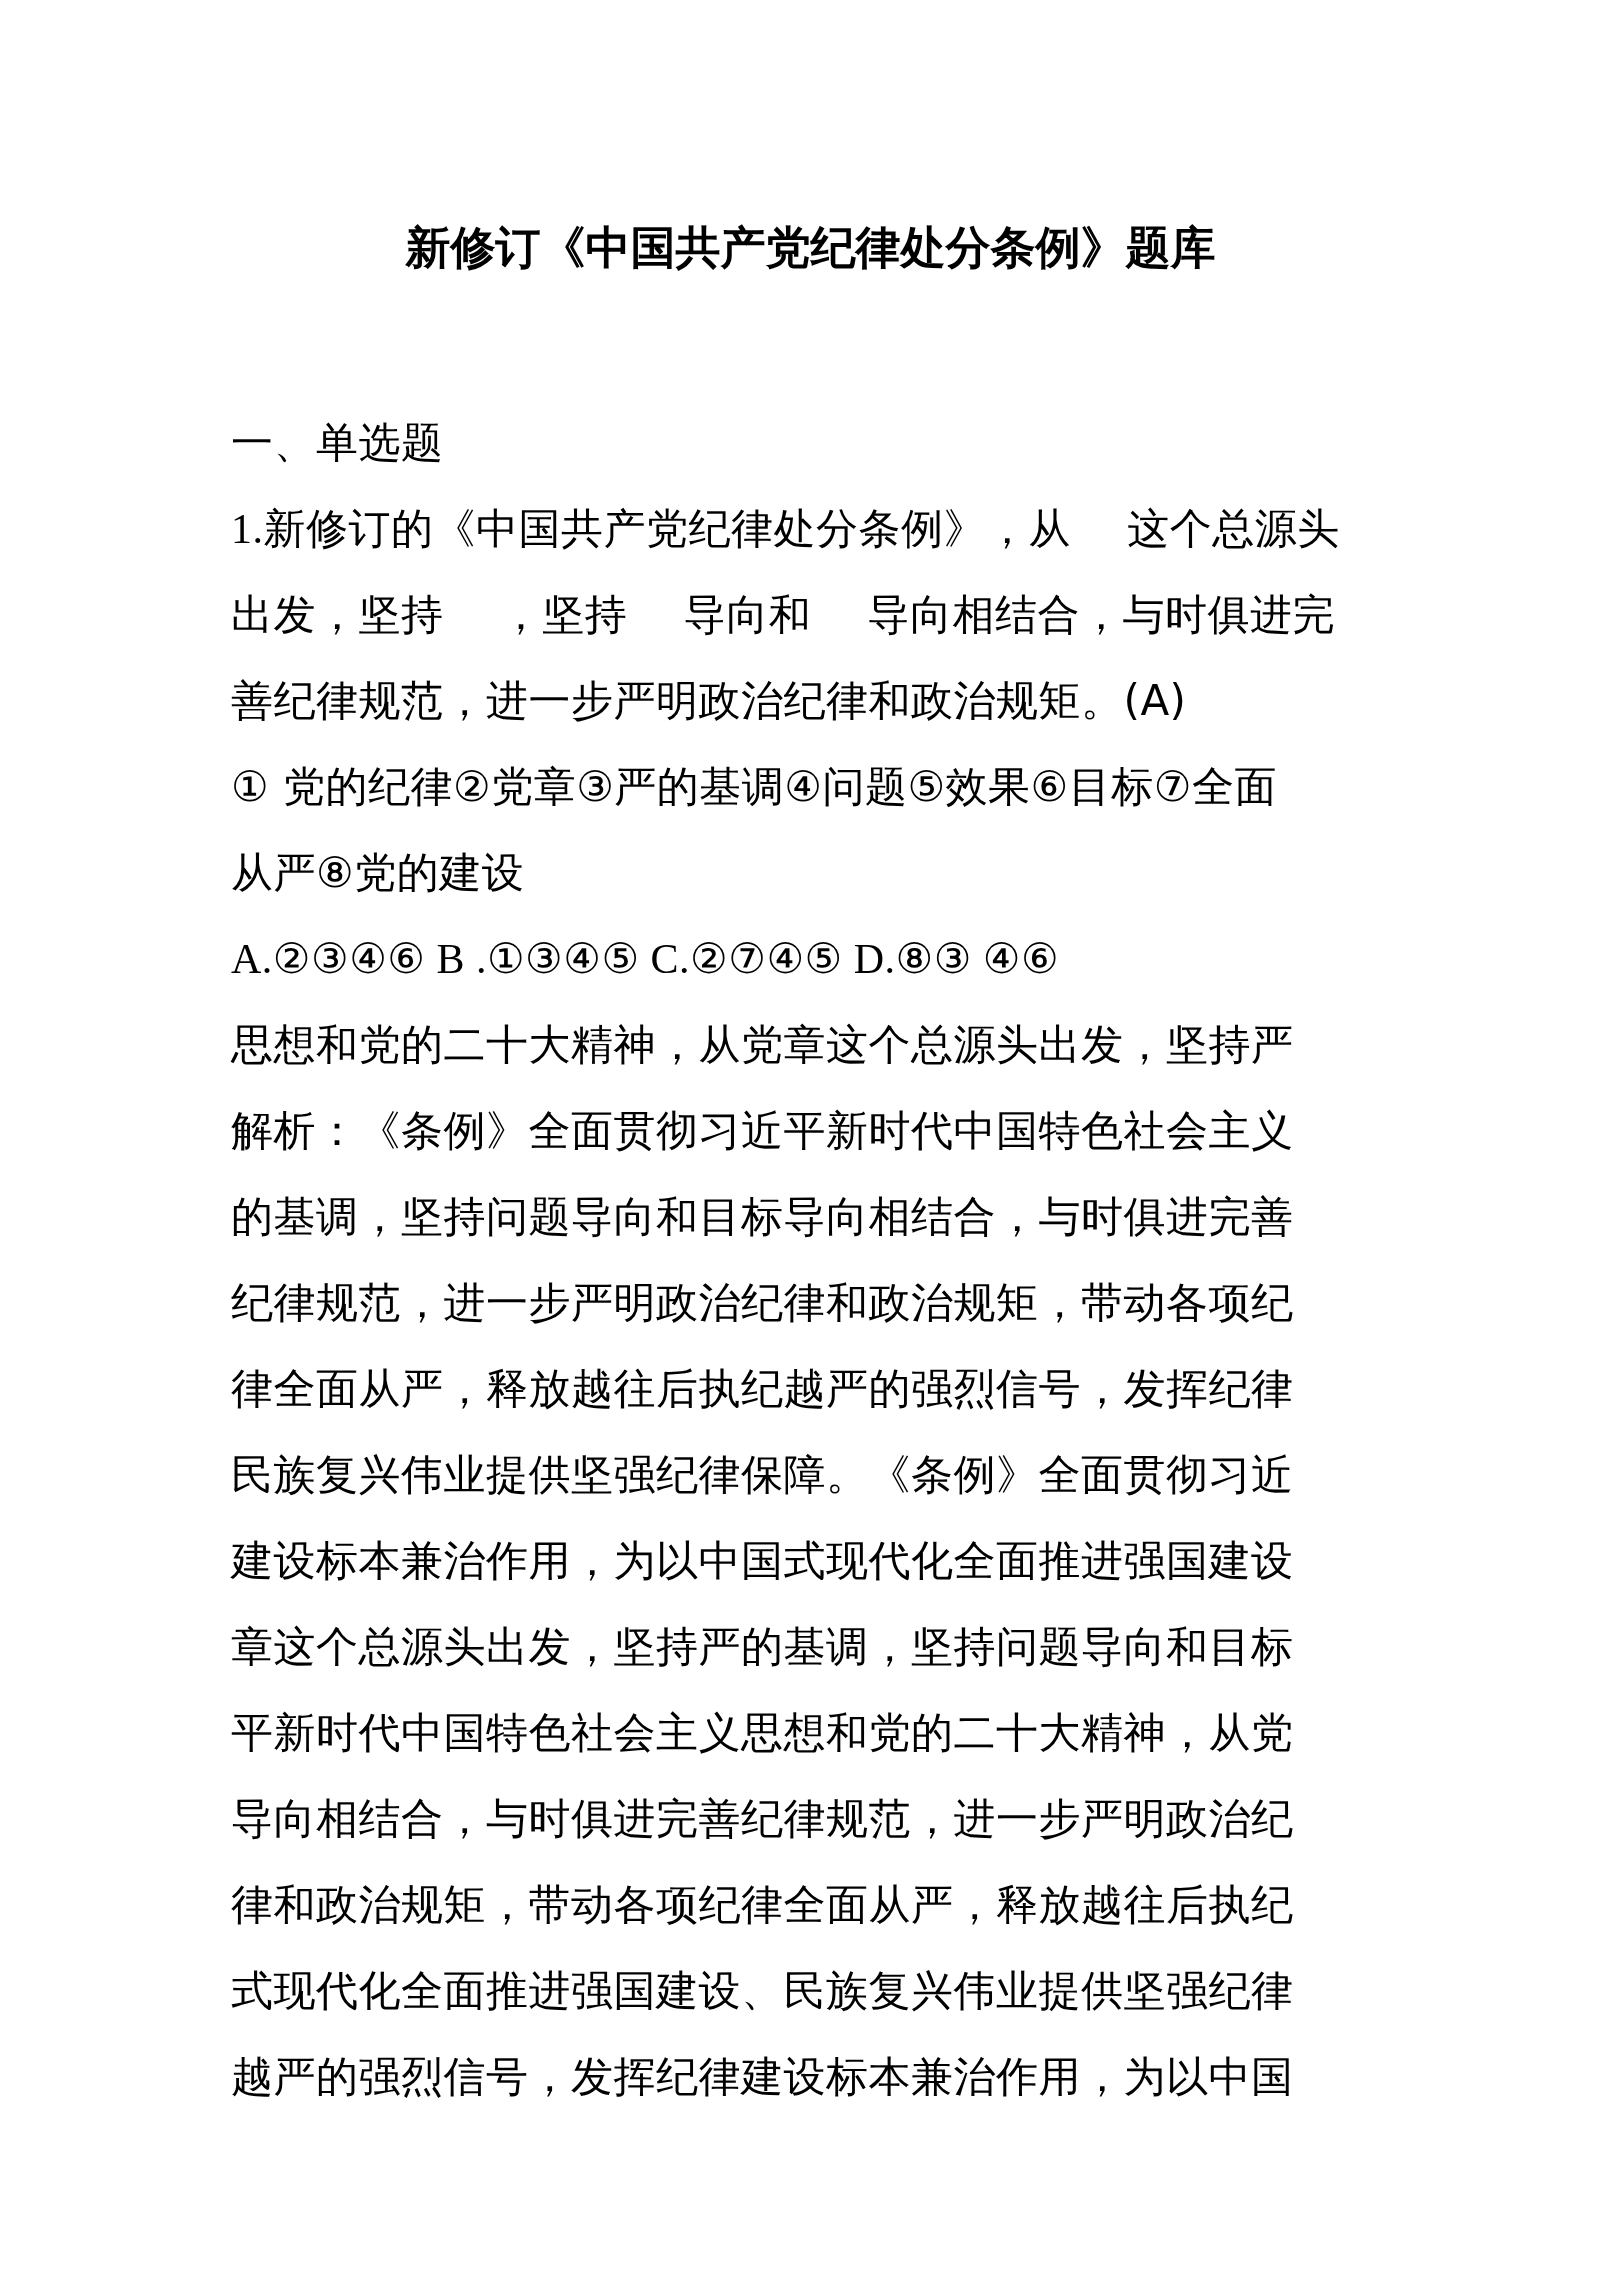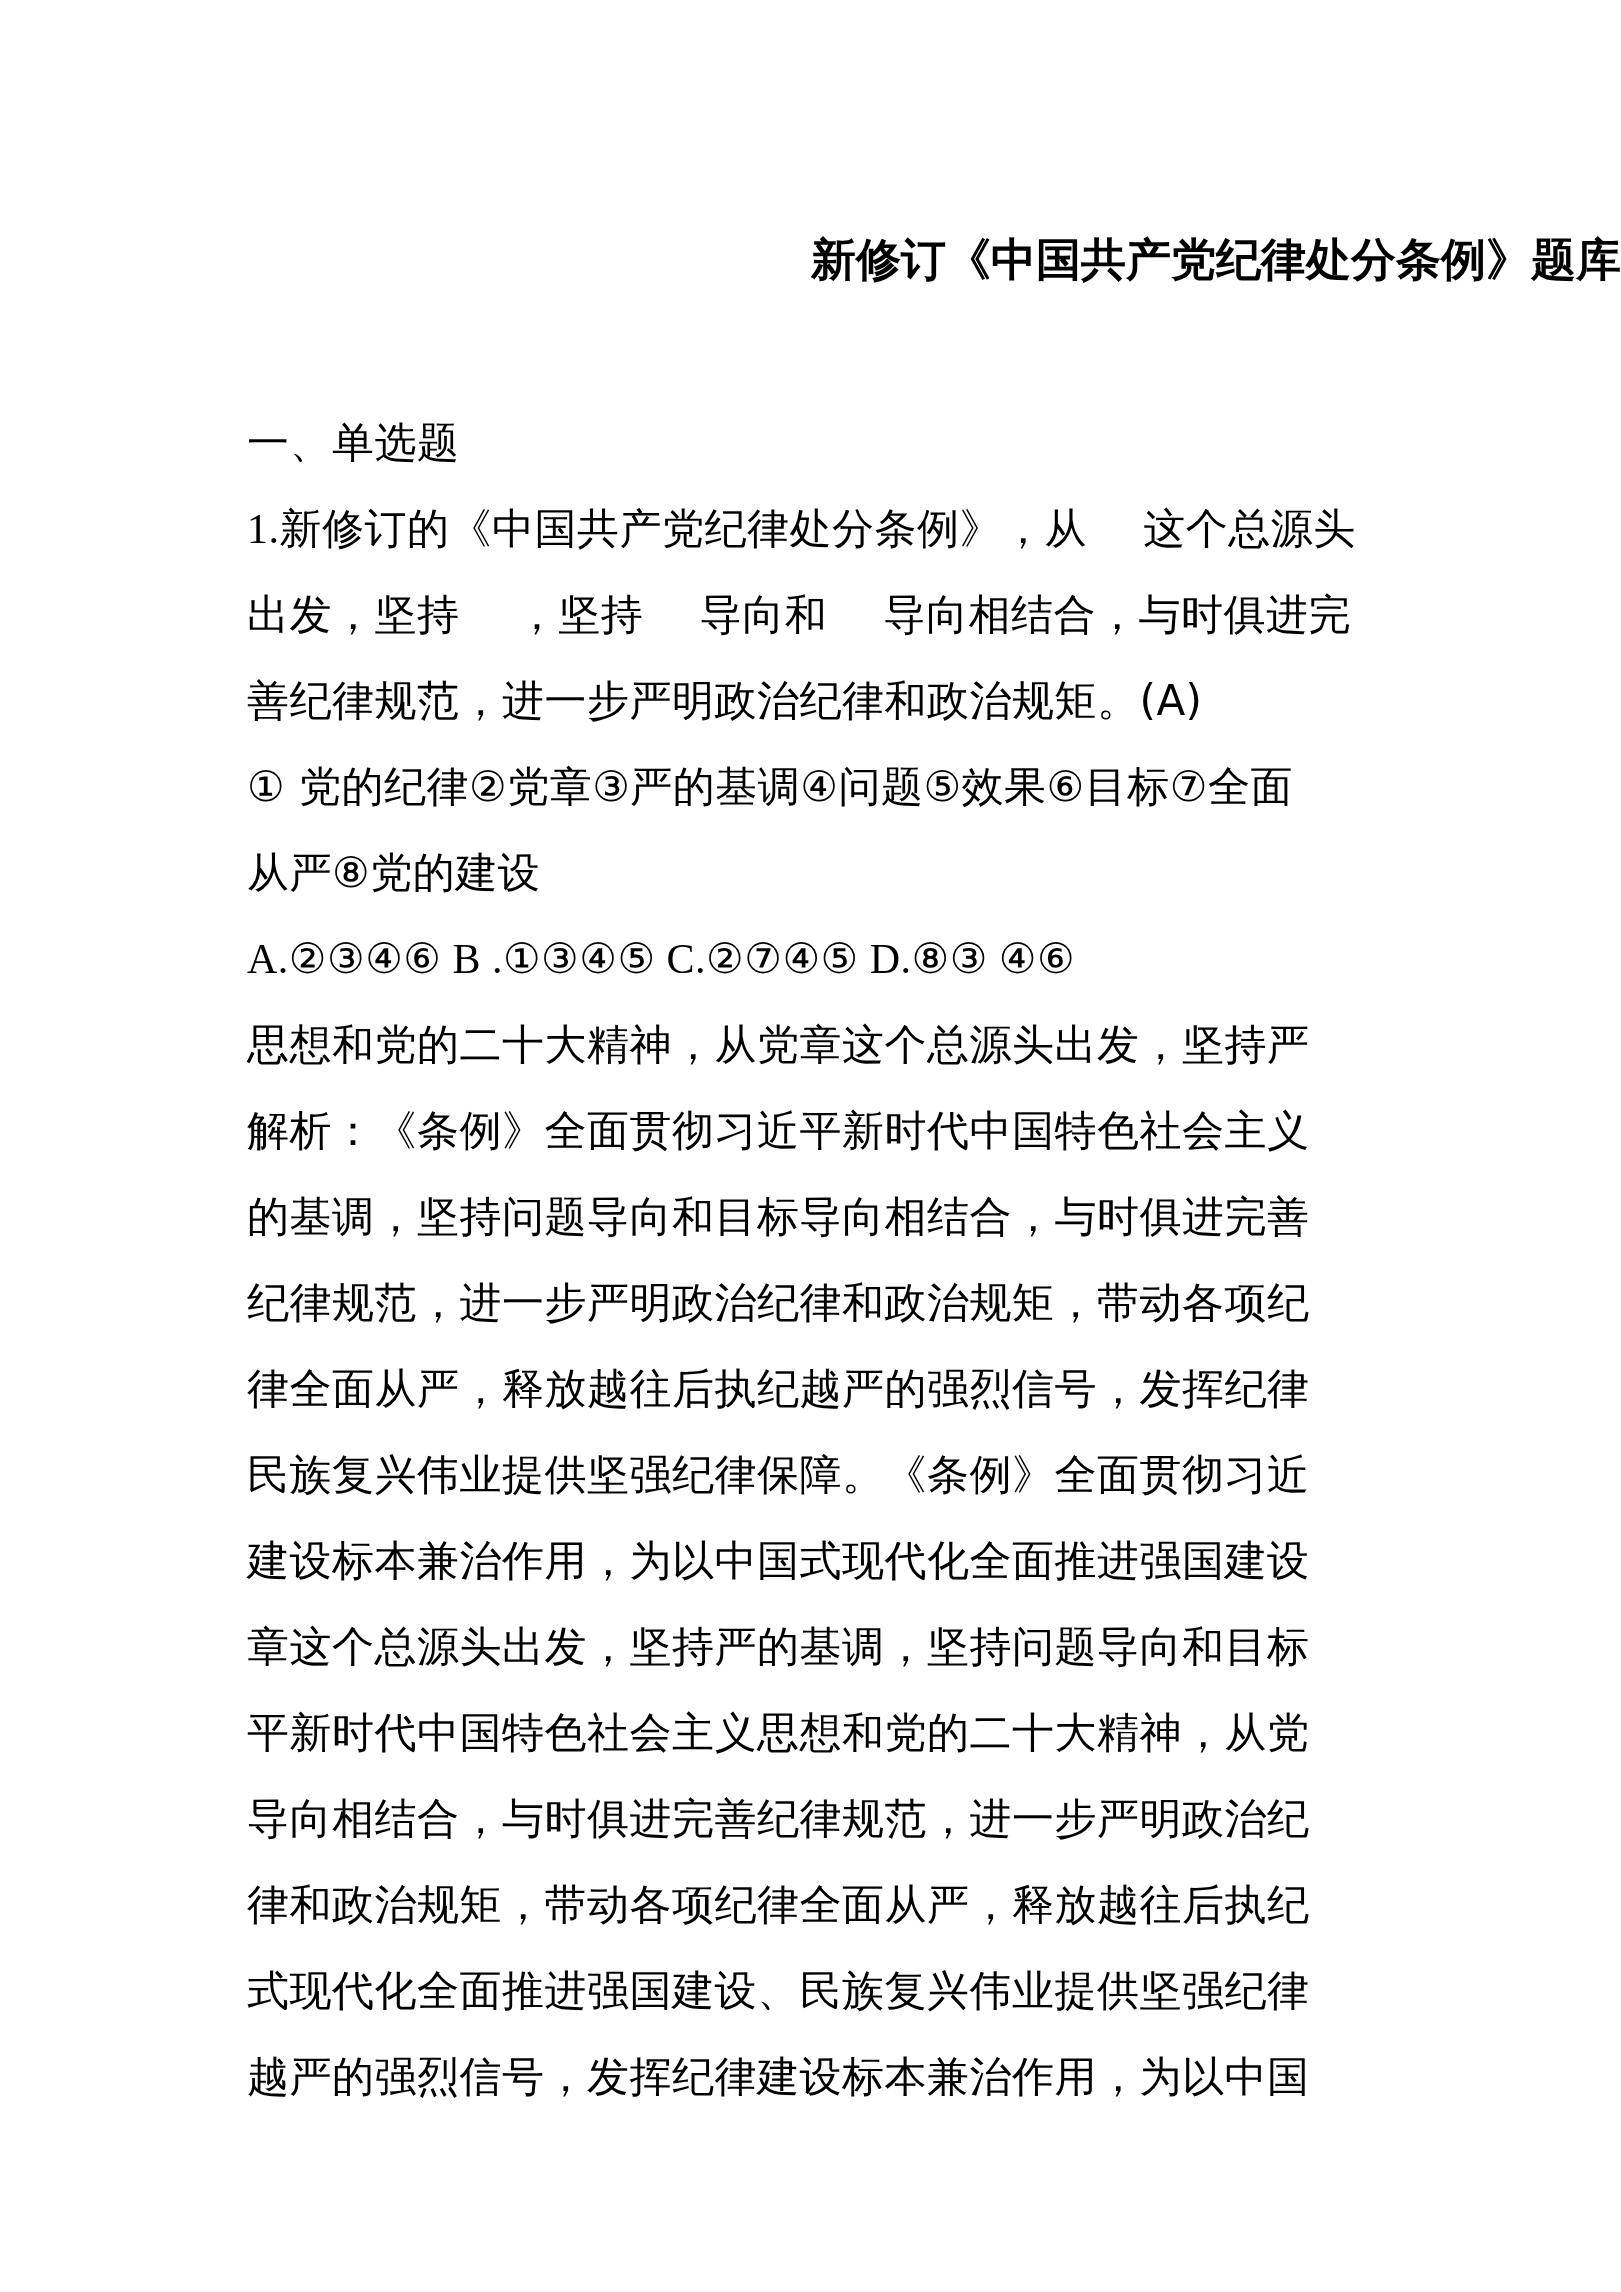--- a/index.html
+++ b/index.html
@@ -13,31 +13,30 @@
     position: relative;
     overflow: hidden;
     color: #000000;
     font-family: "DejaVu Sans", sans-serif;
   }
   .title {
     position: absolute;
     top: 218px;
     left: 0;
     width: 1621px;
-    text-align: right;
+    text-align: center;
     font-family: "DejaVu Serif", serif;
     font-weight: bold;
     font-size: 45px;
     line-height: 59px;
     letter-spacing: 0px;
-    margin-top: 12px;
   }
   .content {
     position: absolute;
-    left: 247px;
+    left: 231px;
     top: 400px;
     width: 1135px;
   }
   .line {
     display: block;
     height: 86px;
     line-height: 86px;
     font-size: 42px;
     white-space: nowrap;
     letter-spacing: 0.5px;

